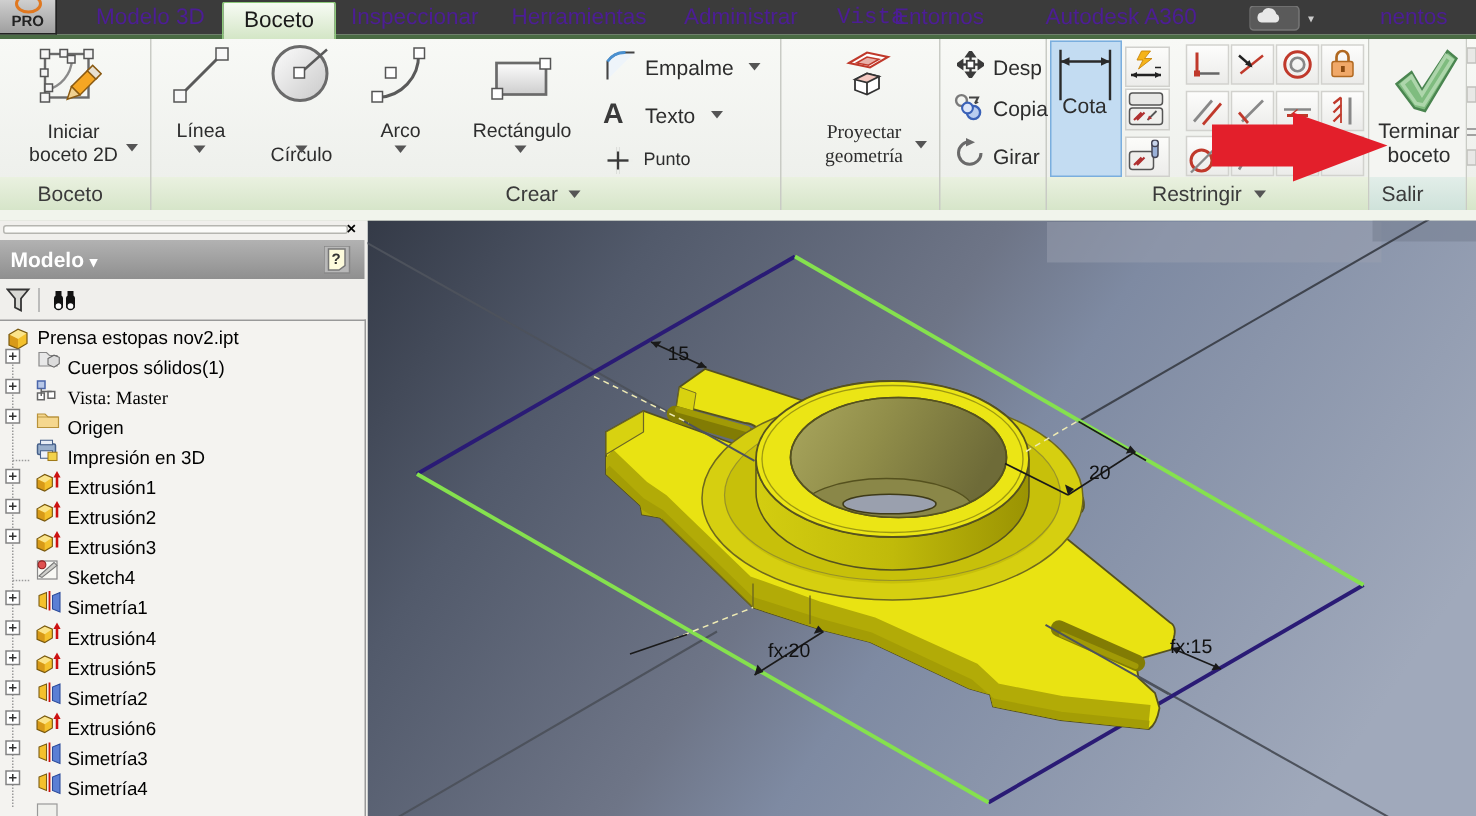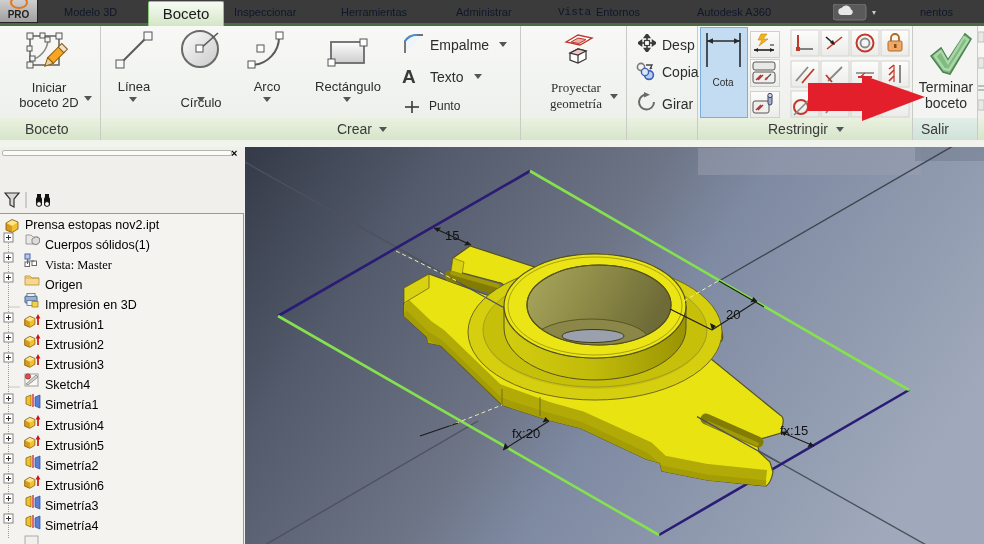--- a/index.html
+++ b/index.html
@@ -1,20 +1,20 @@
 <!DOCTYPE html>
 <html><head>
 <meta charset="utf-8">
 <style>
 html,body{margin:0;padding:0;}
 body{width:984px;height:544px;overflow:hidden;position:relative;font-family:"Liberation Sans",sans-serif;background:#f1f2ee;}
 .abs{position:absolute;}
 #topbar{left:0;top:0;width:984px;height:23px;background:#3b3b3b;}
 #greenline{left:0;top:23px;width:984px;height:3px;background:#4a6b44;}
-.tab{position:absolute;top:0;height:23px;line-height:24px;color:#0f172a;font-size:11px;}
+.tab{position:absolute;top:0;height:23px;line-height:24px;color:#4c1d95;font-size:15px;}
 #probadge{left:0;top:0;width:37px;height:22px;background:linear-gradient(#cfcfcf,#9f9f9f);border-right:1px solid #222;border-bottom:1px solid #222;font-size:10px;font-weight:bold;color:#222;text-align:center;line-height:30px;}
 #probadge .or{position:absolute;left:10px;top:-4px;width:14px;height:9px;border:2.5px solid #e07820;border-radius:50%;background:transparent;}
 #activetab{left:148px;top:1px;width:74px;height:25px;background:linear-gradient(#f7fbf4,#d2e5c4);border:1px solid #8cc87a;border-bottom:none;border-radius:2px 2px 0 0;color:#1a1a1a;font-size:15px;text-align:center;line-height:24px;}
 #ribbon{left:0;top:26px;width:984px;height:92px;background:linear-gradient(#f8f9f6,#eef0ec);}
 #grouplabels{left:0;top:118px;width:984px;height:22px;background:linear-gradient(#eaf1e0,#d6e5c9);color:#3a3a3a;font-size:14px;}
 #understrip{left:0;top:140px;width:984px;height:7px;background:#f1f4ec;border-bottom:1px solid #c9cfc2;}
 .vsep{position:absolute;top:26px;width:1px;height:114px;background:#c9cbc5;}
 .glabel{position:absolute;top:119px;height:20px;line-height:20px;font-size:14px;color:#3a3a3a;}
 .ricon{position:absolute;}
 .rtext{position:absolute;color:#2d2d2d;font-size:13px;text-align:center;}
@@ -195,21 +195,21 @@
 <div class="abs" style="left:700px;top:27px;width:46px;height:89px;background:#c3dcf2;border:1px solid #7aaede;"></div>
 <svg class="ricon" style="left:705px;top:33px;" width="37" height="34" viewBox="0 0 37 34">
       <g stroke="#2a2a2a" stroke-width="1.6">
         <line x1="2" y1="0" x2="2" y2="34"></line>
         <line x1="35" y1="0" x2="35" y2="34"></line>
         <line x1="2" y1="8" x2="35" y2="8"></line>
       </g>
       <path d="M2 8 L8 5.2 L8 10.8 z" fill="#2a2a2a"></path>
       <path d="M35 8 L29 5.2 L29 10.8 z" fill="#2a2a2a"></path>
     </svg>
-<div class="rtext" style="left:703px;top:77px;width:40px;font-size:10px;">Cota</div>
+<div class="rtext" style="left:703px;top:62px;width:40px;font-size:14px;">Cota</div>
 
 <div class="abs" style="left:750px;top:31px;width:28px;height:25px;background:linear-gradient(#fcfcfa,#ececea);border:1px solid #d0d0cc;"></div>
 <svg class="ricon" style="left:753px;top:33px;" width="22" height="21" viewBox="0 0 22 21">
       <path d="M8 1 L14 1 L10 6 L15 6 L6 13 L9 7 L5 7 z" fill="#f5b31a" stroke="#c8860a" stroke-width="0.6"></path>
       <line x1="1" y1="17" x2="21" y2="17" stroke="#222" stroke-width="1.6"></line>
       <path d="M1 17 L5 15 L5 19z" fill="#222"></path>
       <path d="M21 17 L17 15 L17 19z" fill="#222"></path>
       <line x1="17" y1="12" x2="21" y2="12" stroke="#222"></line>
     </svg>
 <div class="abs" style="left:750px;top:59px;width:28px;height:26px;background:linear-gradient(#fcfcfa,#ececea);border:1px solid #d0d0cc;"></div>
@@ -296,20 +296,27 @@
 <svg class="abs" style="left:978px;top:30px;" width="6" height="90" viewBox="0 0 6 90">
       <rect x="0" y="2" width="6" height="10" fill="#e8e8e6" stroke="#c0c0bc"></rect>
       <rect x="0" y="28" width="6" height="10" fill="#e8e8e6" stroke="#c0c0bc"></rect>
       <path d="M0 56 h6 M0 60 h6" stroke="#888"></path>
       <rect x="0" y="70" width="6" height="10" fill="#e8e8e6" stroke="#c0c0bc"></rect>
     </svg>
 </div>
 <div class="abs" id="panel">
 <div class="abs" id="splitgroove"></div>
 <div class="abs" style="left:231px;top:2px;width:9px;height:9px;color:#000;font-size:11px;font-weight:bold;line-height:9px;">×</div>
+<div class="abs" id="panelhead"><span style="margin-left:7px;">Modelo</span> <span style="font-size:10px;">▾</span>
+<svg class="abs" style="left:216px;top:4px;" width="18" height="19" viewBox="0 0 18 19">
+        <rect x="0" y="0" width="17" height="18" fill="#b8b8b8" stroke="#888"></rect>
+        <path d="M3 2 L14 2 L14 13 L10 16 L3 16 z" fill="#fdfbdc" stroke="#777"></path>
+        <text x="5" y="12" font-size="10" font-weight="bold" fill="#333">?</text>
+      </svg>
+</div>
 <svg class="abs" style="left:4px;top:44px;" width="60" height="18" viewBox="0 0 60 18">
 <path d="M1 2 L15 2 L10 8 L10 16 L6 14 L6 8 z" fill="#d8d8d4" stroke="#333" stroke-width="1.2"></path>
 <line x1="22" y1="1" x2="22" y2="17" stroke="#aaa"></line>
 <g fill="#111">
         <rect x="32" y="6" width="6" height="9" rx="2"></rect>
         <rect x="40" y="6" width="6" height="9" rx="2"></rect>
         <rect x="33" y="3" width="4" height="4"></rect>
         <rect x="41" y="3" width="4" height="4"></rect>
         <circle cx="35" cy="13" r="2.4" fill="#fff" stroke="#111"></circle>
         <circle cx="43" cy="13" r="2.4" fill="#fff" stroke="#111"></circle>

